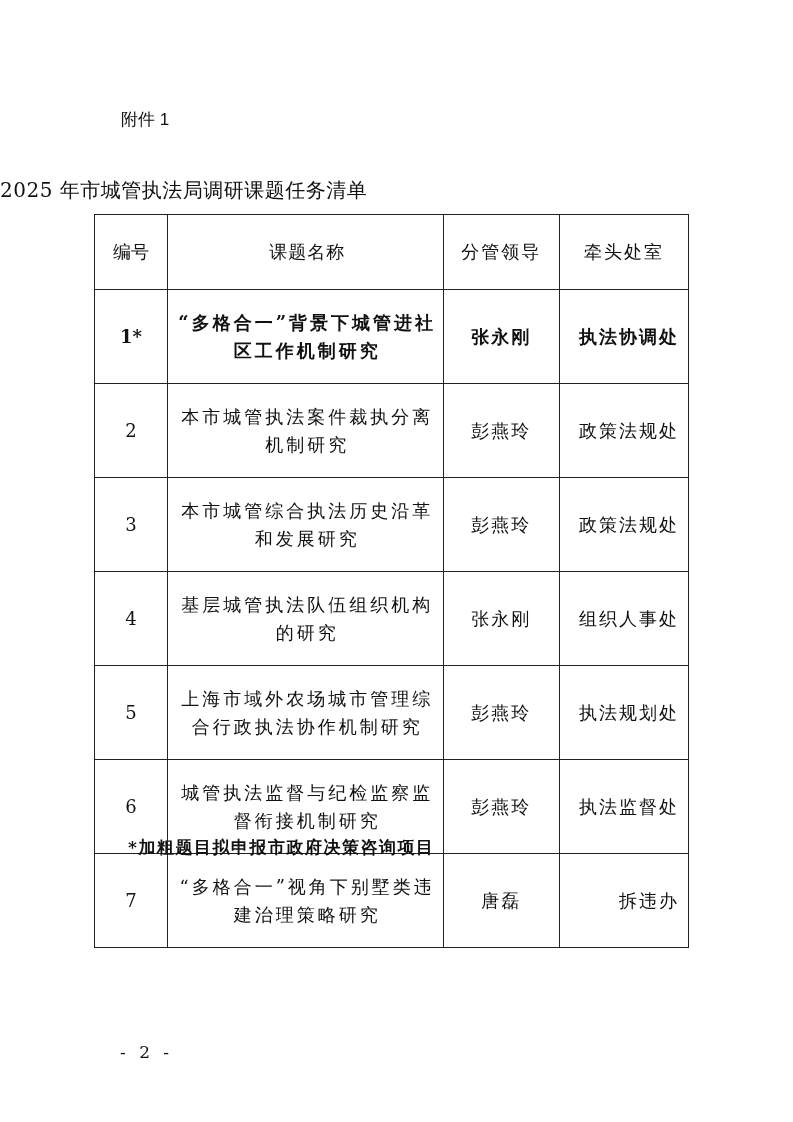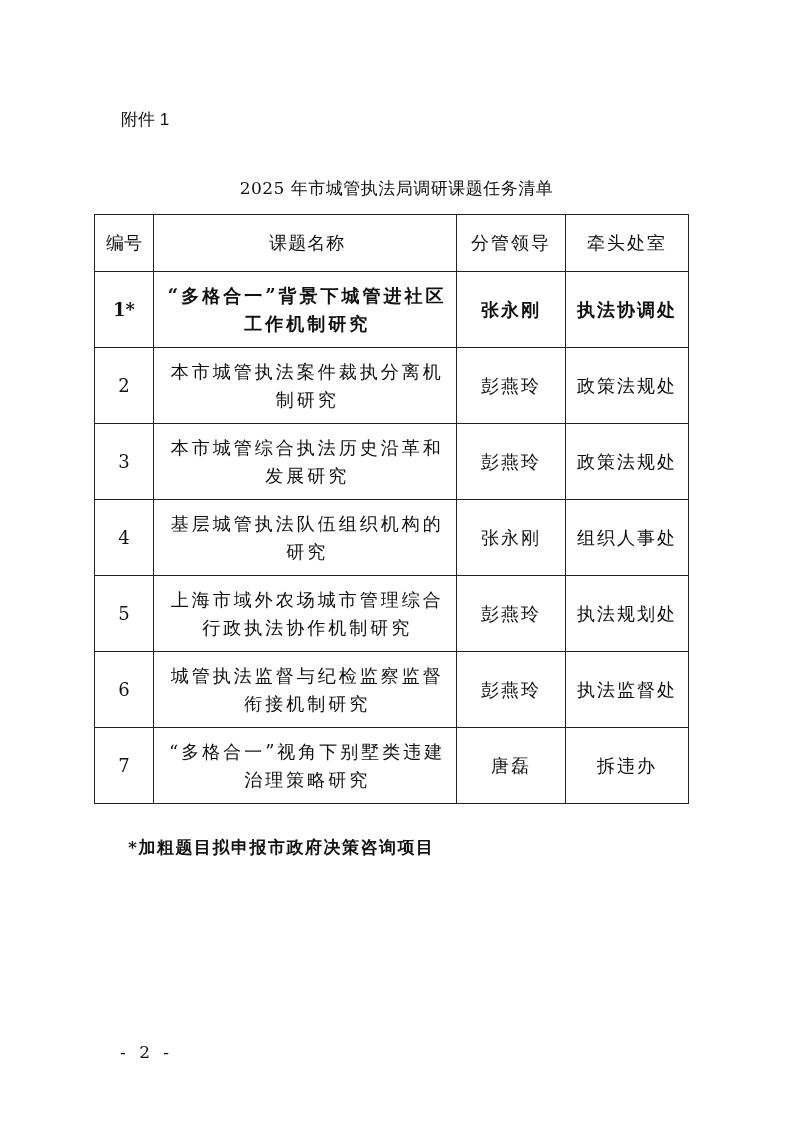--- a/index.html
+++ b/index.html
@@ -1,27 +1,27 @@
 <!DOCTYPE html>
 <html><head>
 <meta charset="utf-8">
 <style>
   html, body { margin:0; padding:0; background:#ffffff; }
   body { width:793px; height:1122px; position:relative; overflow:hidden;
          font-family: "DejaVu Serif", "Liberation Serif", serif; color:#111; }
   .attach { position:absolute; left:121px; top:108px; font-family:Liberation Sans, sans-serif; font-size:17px; }
-  .title { position:absolute; left:0; width:793px; top:177px; text-align:center; font-size:17px; letter-spacing:0.5px; }
+  .title { position:absolute; left:0; width:793px; top:177px; text-align:left; font-size:20px; letter-spacing:0.5px; }
   table.tasks { position:absolute; left:94px; top:214px; border-collapse:collapse; width:595px; }
-  table.tasks td, table.tasks th { border:1px solid #222; padding:0; }
+  table.tasks td, table.tasks th { border:1px solid #222; padding:9px; }
   table.tasks th { height:56px; font-weight:normal; font-family:"DejaVu Sans","Liberation Sans",sans-serif; font-size:18px; text-align:center; }
   table.tasks td { height:75px; font-size:18px; }
   .c-no { width:59px; text-align:center; }
   .c-name { width:297px; text-align:center; padding-left:8px !important; padding-right:4px !important; line-height:28px; letter-spacing:3px; }
   .c-lead { width:110px; text-align:center; letter-spacing:2px;margin-top:20px; }
-  .c-dept { width:125px; text-align:center; letter-spacing:2px; }
+  .c-dept { width:125px; text-align:right; letter-spacing:2px; }
   tr.bold td { font-weight:bold; }
   .note { position:absolute; left:121px; top:836px; font-weight:bold; font-size:17px; letter-spacing:1.5px;margin-left:7px; }
   .pageno { position:absolute; left:120px; top:1042px; font-size:17px; letter-spacing:4px; }
 </style>
 </head>
 <body>
 
 <div class="attach">附件 1</div>
 <div class="title">2025 年市城管执法局调研课题任务清单</div>
 

